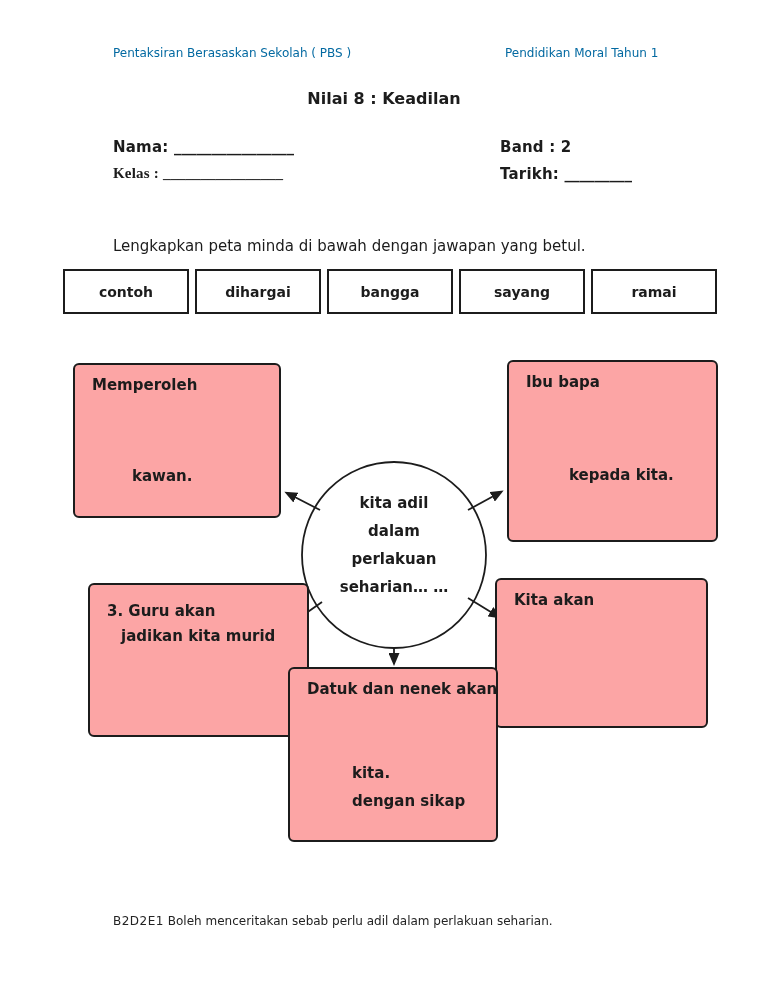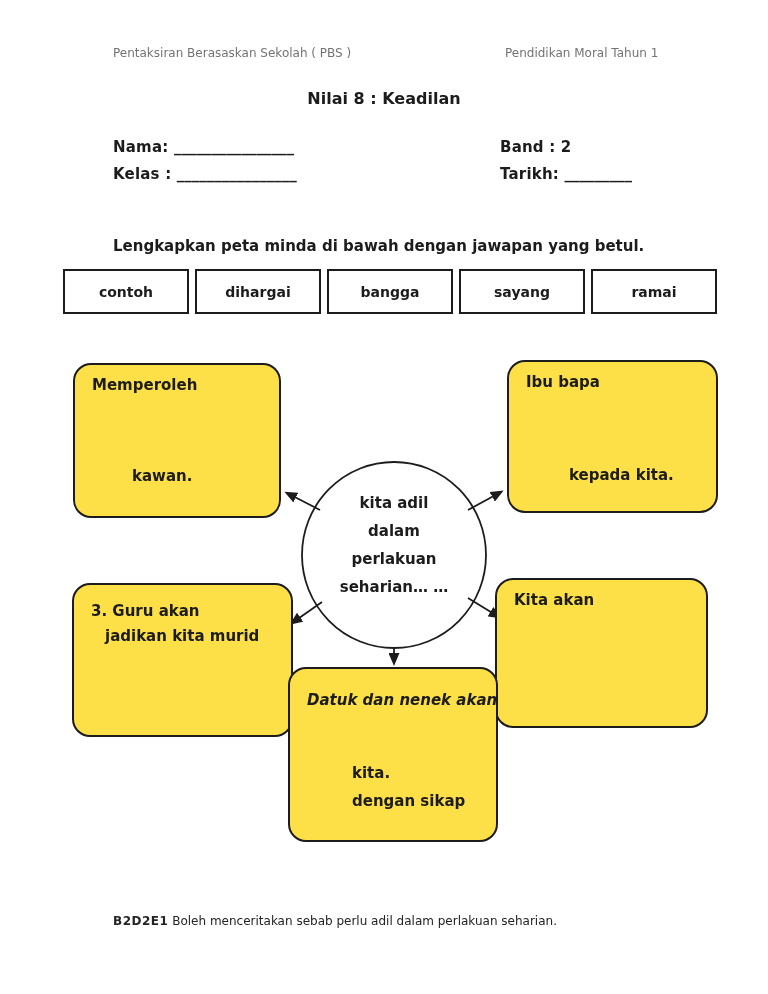--- a/index.html
+++ b/index.html
@@ -11,21 +11,21 @@
     background: #ffffff;
     font-family: "DejaVu Sans", sans-serif;
     color: #1c1c1c;
     overflow: hidden;
   }
   .header-left, .header-right {
     position: absolute;
     top: 46px;
     font-size: 12px;
     font-weight: normal;
-    color: #737373;
+    color: #0369a1;
   }
   .header-left { left: 113px; }
   .header-right { left: 505px; }
   .page-title {
     position: absolute;
     top: 89px;
     left: 0;
     width: 100%;
     text-align: center;
     font-size: 16px;
@@ -33,29 +33,29 @@
   }
   .form-field {
     position: absolute;
     font-size: 15px;
     font-weight: bold;
     white-space: nowrap;
     letter-spacing: 0.2px;
   }
   .ff-nama  { left: 113px; top: 138px; }
   .ff-band  { left: 500px; top: 138px; }
-  .ff-kelas { left: 113px; top: 165px; }
+  .ff-kelas { left: 113px; top: 165px; font-family: Liberation Serif, serif; }
   .ff-tarikh{ left: 500px; top: 165px; }
   .blank-line { font-weight: bold; letter-spacing: 0px; }
   .instruction {
     position: absolute;
     left: 113px;
     top: 237px;
     font-size: 15px;
-    font-weight: bold;
+    font-weight: normal;
   }
   .word-bank {
     position: absolute;
     left: 63px;
     top: 269px;
     display: flex;
     gap: 6px;
   }
   .word-box {
     width: 126px;
@@ -72,56 +72,56 @@
     position: absolute;
     left: 0;
     top: 340px;
     width: 768px;
     height: 520px;
   }
   .mm-svg { position: absolute; left: 0; top: 0; }
   .mm-box {
     position: absolute;
     border: 2px solid #1c1c1c;
-    border-radius: 18px;
-    background: #fde047;
+    border-radius: 6px;
+    background: #fca5a5;
     font-size: 15px;
     font-weight: bold;
   }
   .box-memperoleh { left: 73px;  top: 23px;  width: 208px; height: 155px; }
-  .box-ibu-bapa   { left: 507px; top: 20px;  width: 211px; height: 153px; padding-left: 26px; }
-  .box-guru       { left: 72px;  top: 243px; width: 221px; height: 154px; }
+  .box-ibu-bapa   { left: 507px; top: 20px;  width: 211px; height: 182px; padding-left: 26px; }
+  .box-guru       { left: 88px;  top: 243px; width: 221px; height: 154px; }
   .box-kita-akan  { left: 495px; top: 238px; width: 213px; height: 150px; }
   .box-datuk      { left: 288px; top: 327px; width: 210px; height: 175px; }
   .mm-box .box-label { position: absolute; left: 17px; top: 11px; white-space: nowrap; }
   .box-memperoleh .box-answer { position: absolute; left: 57px; top: 102px; }
   .box-ibu-bapa   .box-answer { position: absolute; left: 60px; top: 104px; }
   .box-guru .box-line1 { position: absolute; left: 17px; top: 17px; white-space: nowrap; }
   .box-guru .box-line2 { position: absolute; left: 31px; top: 42px; white-space: nowrap; }
-  .box-datuk .box-label { top: 22px; font-style: italic; }
+  .box-datuk .box-label { top: 11px; }
   .box-datuk .box-answer { position: absolute; left: 62px; top: 90px; line-height: 28px; }
   .box-datuk .box-answer div { white-space: nowrap; }
   .center-text {
     position: absolute;
     left: 302px;
     top: 149px;
     width: 184px;
     text-align: center;
     font-size: 15px;
     font-weight: bold;
     line-height: 28px;
   }
   .footer {
     position: absolute;
     left: 113px;
     top: 914px;
     font-size: 12px;
     color: #232323;
   }
-  .footer .footer-code { font-weight: bold; letter-spacing: 0.5px; }
+  .footer .footer-code { font-weight: normal; letter-spacing: 0.5px; }
 </style>
 </head>
 <body>
 
 <div class="page">
 
   <span class="header-left">Pentaksiran Berasaskan Sekolah ( PBS )</span>
   <span class="header-right">Pendidikan Moral Tahun 1</span>
 
   <div class="page-title">Nilai 8 : Keadilan</div>

